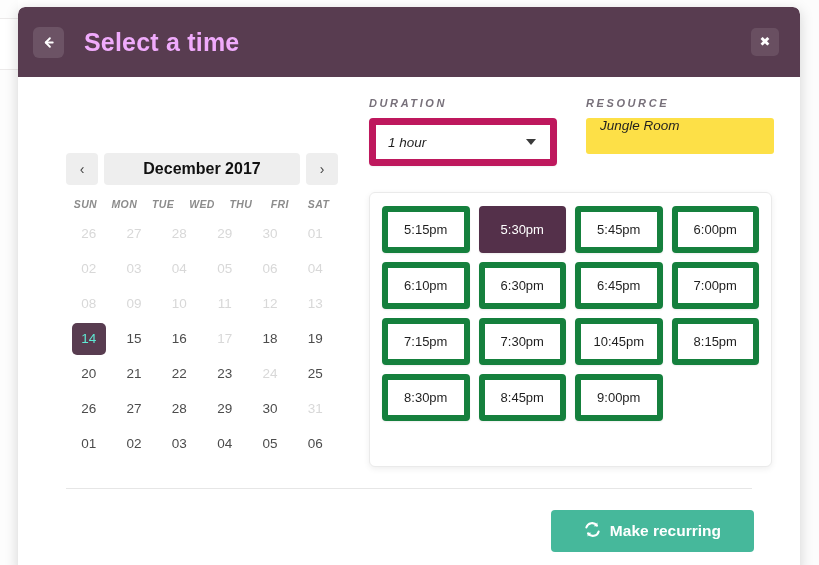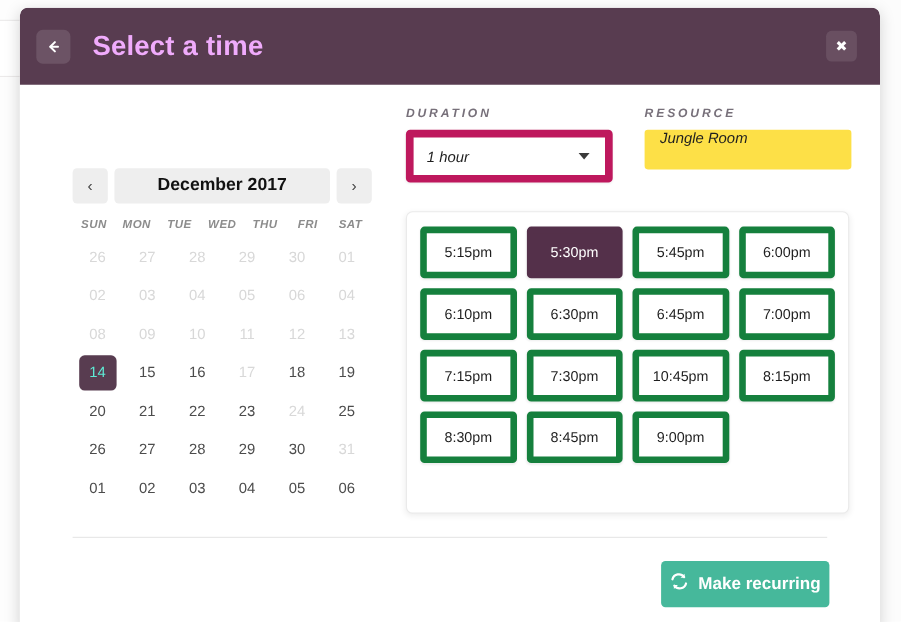--- a/index.html
+++ b/index.html
@@ -325,21 +325,21 @@
     border-radius: 4px;
     height: 42px;
     font-size: 15.5px;
     font-weight: bold;
     cursor: pointer;
     display: flex;
     align-items: center;
     justify-content: center;
     gap: 9px;
     font-family: "Liberation Sans", sans-serif;
-    padding: 0 8px;
+    padding: 0 33px;
   }
   #next-btn { padding: 0 26px; }
 </style>
 </head>
 <body>
 
 <div id="page-bg">
   <div class="strip-left"></div>
   <div class="strip-card"></div>
   <div class="strip-right"></div>

